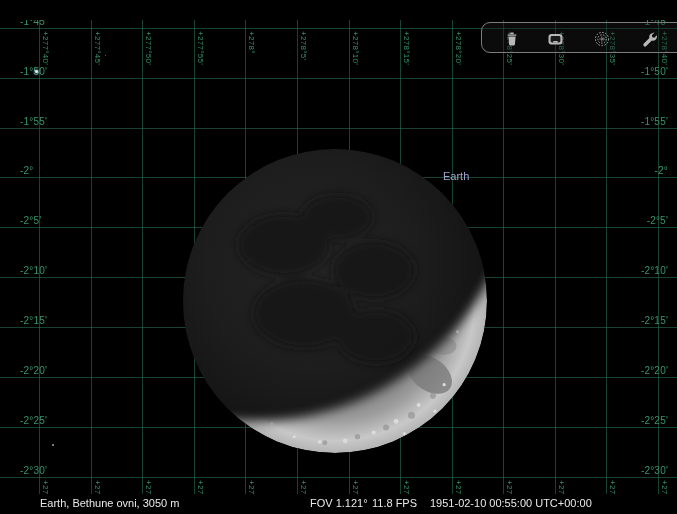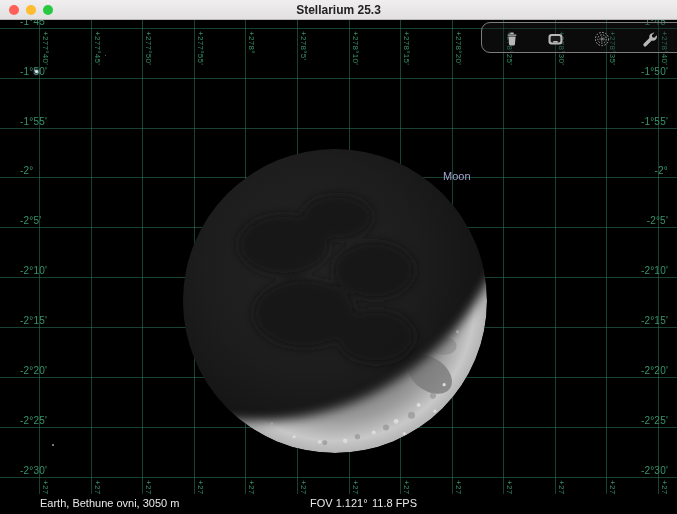--- a/index.html
+++ b/index.html
@@ -59,28 +59,20 @@
     position:absolute; bottom:0; left:0; width:677px; height:20px;
     background:#000; color:#e9e9e9; font-size:11px;
   }
   .statusbar .item { position:absolute; top:3px; white-space:nowrap; }
 </style>
 </head>
 <body>
 
 <div class="window">
 
-  <div class="titlebar">
-    <div class="traffic">
-      <span id="tl-close" style="background: rgb(255, 95, 87);"></span>
-      <span id="tl-min" style="background: rgb(254, 188, 46);"></span>
-      <span id="tl-zoom" style="background: rgb(40, 200, 64);"></span>
-    </div>
-    <div class="title">Stellarium 25.3</div>
-  </div>
 
   <div class="sky">
 
     <div class="vline" style="left: 39px;"></div>
       <div class="ra-label" style="left: 50px; top: 11px;">+277°40'</div>
       <div class="ra-label" style="left: 50px; top: 460px;">+277°40'</div>
       <div class="vline" style="left: 91px;"></div>
       <div class="ra-label" style="left: 102px; top: 11px;">+277°45'</div>
       <div class="ra-label" style="left: 102px; top: 460px;">+277°45'</div>
       <div class="vline" style="left: 142px;"></div>
@@ -205,21 +197,21 @@
           <circle cx="270" cy="180" r="1.5"></circle>
           <circle cx="277" cy="152" r="1.3"></circle>
           <circle cx="110" cy="283" r="1.5"></circle>
           <circle cx="88" cy="270" r="1.4"></circle>
           <circle cx="248" cy="258" r="1.6"></circle>
           <circle cx="218" cy="280" r="1.5"></circle>
         </g>
       </g>
     </svg>
 
-    <div class="moon-label">Moon</div>
+    <div class="moon-label">Earth</div>
 
     <div class="plugin-toolbar">
       <div class="tb-btn" style="left:17px;">
         <svg width="16" height="16" viewBox="0 0 16 16">
           <g fill="#b8b8b8">
             <rect x="6.2" y="1.6" width="3.6" height="1.6" rx="0.6"></rect>
             <rect x="3.6" y="3.4" width="8.8" height="1.3" rx="0.4"></rect>
             <path d="M4.4 5.4 h7.2 l-0.7 8 a1.2 1.2 0 0 1-1.2 1.1 h-3.4 a1.2 1.2 0 0 1-1.2-1.1 z"></path>
           </g>
         </svg>
@@ -246,15 +238,16 @@
           <path fill="#b8b8b8" d="M12.2 1.9a4 4 0 0 0-3.8 5.2L2.9 12.6a1.7 1.7 0 1 0 2.4 2.4l5.5-5.5a4 4 0 0 0 5.2-3.8c0-.5-.1-1-.2-1.4l-2.5 2.5-2-.5-.5-2 2.5-2.5c-.4-.2-.9-.3-1.1-.3z"></path>
         </svg>
       </div>
     </div>
   </div>
 
   <div class="statusbar">
     <div class="item" style="left:40px;">Earth, Bethune ovni, 3050 m</div>
     <div class="item" style="left:310px;">FOV 1.121°</div>
     <div class="item" style="left:372px;">11.8 FPS</div>
+    <div class="item" style="left:430px;">1951-02-10 00:55:00 UTC+00:00</div>
   </div>
 
 </div>
 
 </body></html>

